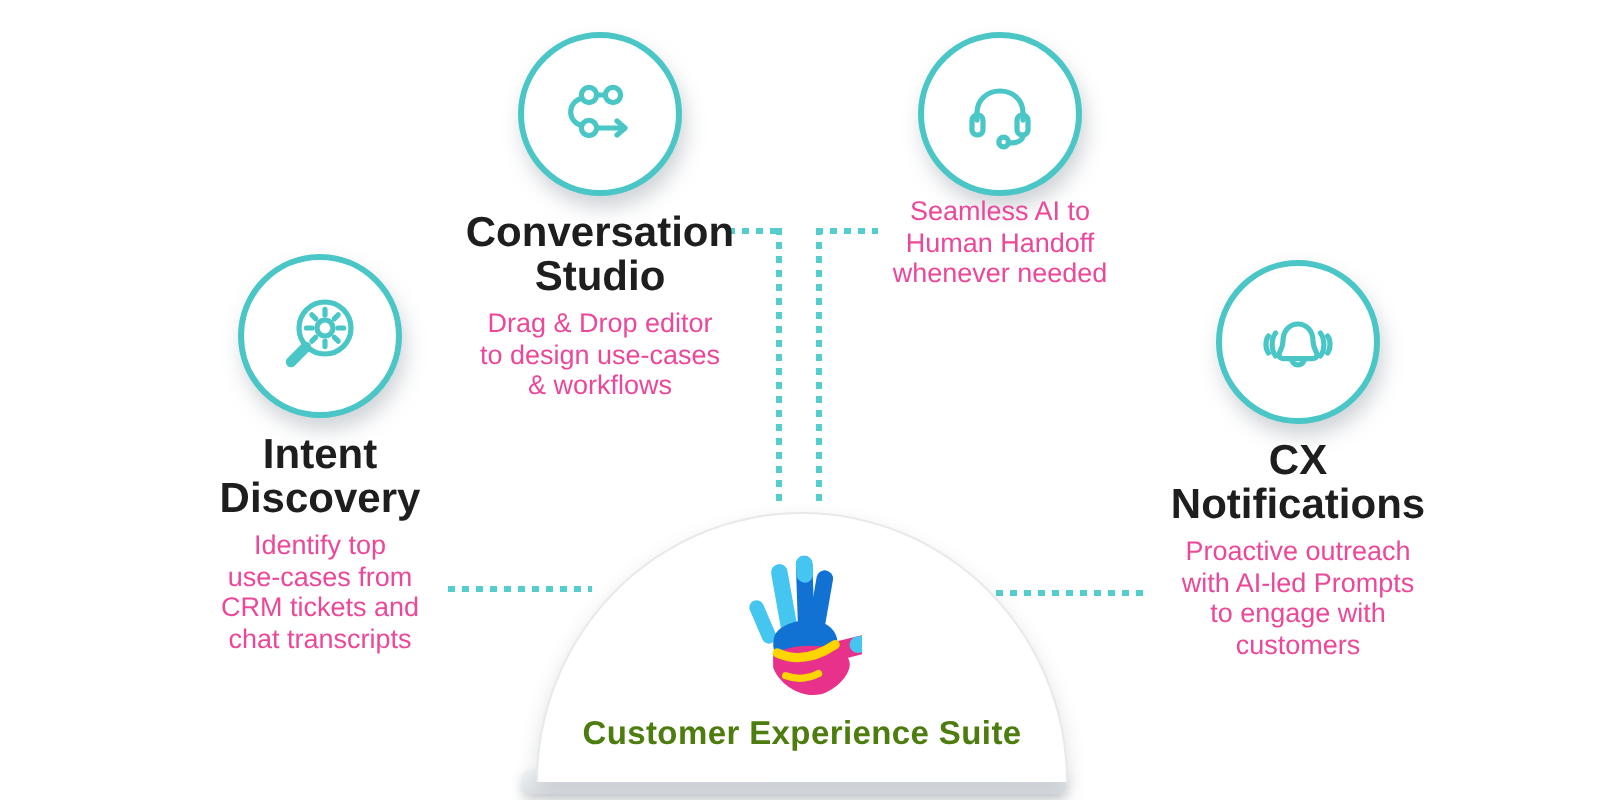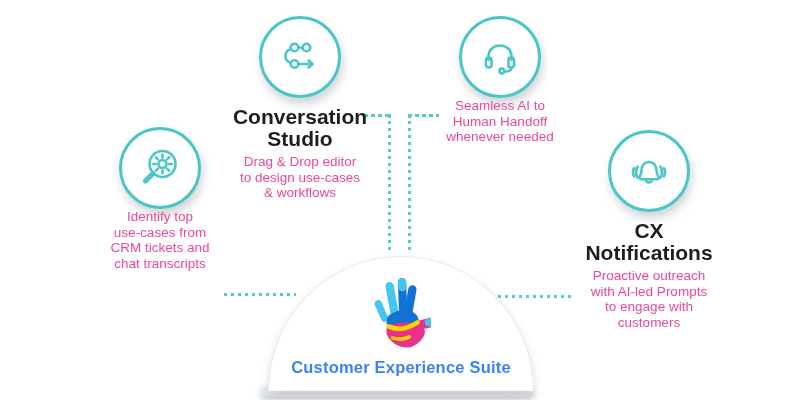--- a/index.html
+++ b/index.html
@@ -59,21 +59,21 @@
     background: #ffffff;
     border: 1.5px solid #e7e9eb; border-bottom: none;
     border-radius: 50% 50% 0 0 / 100% 100% 0 0;
     box-shadow: 0 5px 10px rgba(90,100,110,0.22);
     z-index: 2;
   }
   .hand-logo { position: absolute; left: 100px; top: 18px; width: 62px; height: 74px; }
   .suite-label {
     position: absolute; left: 0; right: 0; top: 101px;
     text-align: center;
-    font-size: 16.5px; font-weight: bold; color: #3b82f6;
+    font-size: 16.5px; font-weight: bold; color: #4d7c0f;
     letter-spacing: 0.2px;
   }
 </style>
 </head>
 <body>
 
 <div class="canvas">
 
   <div class="dash h" style="left:224px; top:293px; width:72px;"></div>
   <div class="dash h" style="left:498px; top:295px; width:76px;"></div>
@@ -93,20 +93,22 @@
           <line x1="31.1" y1="24.6" x2="33.1" y2="26.6"></line>
           <line x1="26.5" y1="26.5" x2="26.5" y2="29.3"></line>
           <line x1="21.9" y1="24.6" x2="19.9" y2="26.6"></line>
           <line x1="20" y1="20" x2="17.2" y2="20"></line>
           <line x1="21.9" y1="15.4" x2="19.9" y2="13.4"></line>
           <line x1="26.5" y1="13.5" x2="26.5" y2="10.7"></line>
           <line x1="31.1" y1="15.4" x2="33.1" y2="13.4"></line>
         </g>
       </svg>
     </div>
+    <h3>Intent
+Discovery</h3>
     <p>Identify top
 use-cases from
 CRM tickets and
 chat transcripts</p>
   </div>
 
   <div class="feature" style="left:212px; top:16px;">
     <div class="icon-circle">
       <svg viewBox="0 0 48 48" aria-hidden="true">
         <circle cx="18.5" cy="14.5" r="3.8"></circle>

